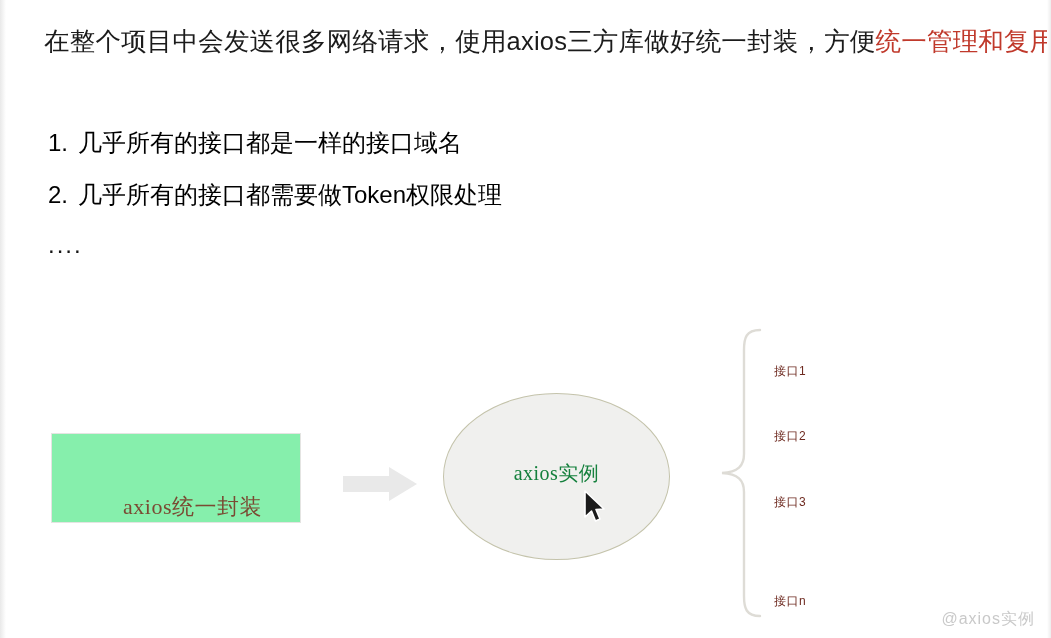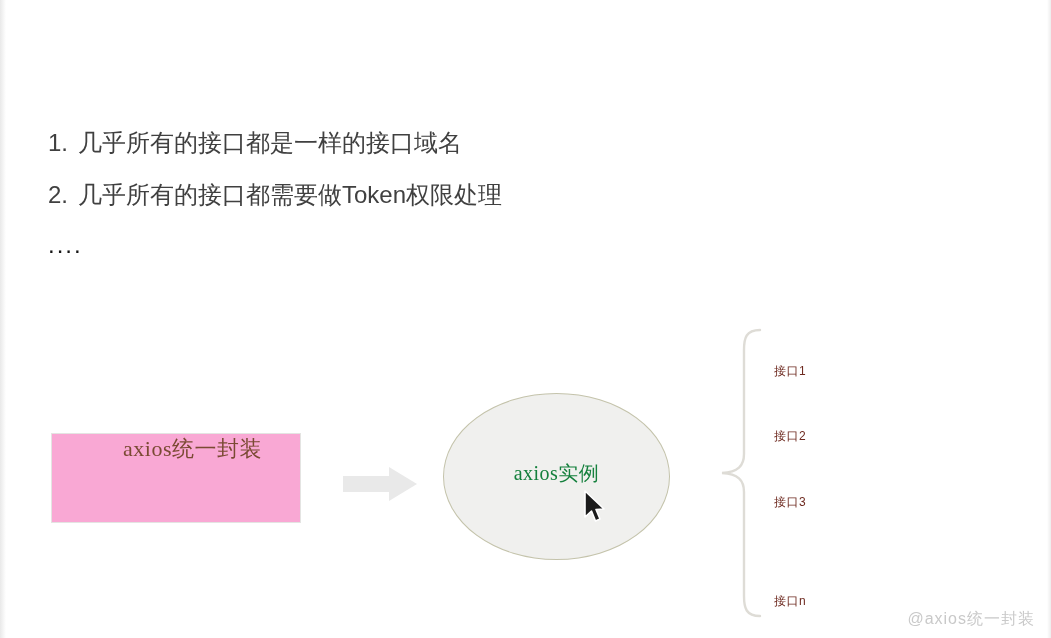--- a/index.html
+++ b/index.html
@@ -52,21 +52,21 @@
 
   .bullets {
     position: absolute;
     left: 48px;
     top: 128px;
     width: 700px;
   }
   .bullet {
     font-size: 24px;
     line-height: 30px;
-    color: #404040;
+    color: #000000;
     margin-bottom: 22px;
     white-space: nowrap;
   }
   .bullet .num {
     display: inline-block;
     min-width: 30px;
   }
   .ellipsis {
     font-size: 24px;
     line-height: 26px;
@@ -75,24 +75,24 @@
     margin-top: 4px;
   }
 
   
   .wrap-box {
     position: absolute;
     left: 51px;
     top: 433px;
     width: 250px;
     height: 90px;
-    background: #f9a8d4;
+    background: #86efac;
     border: 1px solid #e4e4e2;
     display: flex;
-    align-items: flex-start;
+    align-items: flex-end;
     justify-content: center;
     box-sizing: border-box;
     padding-left: 33px;
   }
   .wrap-box-label {
     font-size: 22px;
     color: #7a4a33;
     font-family: "Liberation Serif", "DejaVu Serif", serif;
     letter-spacing: 0.5px;
   }
@@ -159,20 +159,23 @@
     font-size: 16px;
     color: #c9c9c9;
     letter-spacing: 1px;
   }
 </style>
 </head>
 <body>
 
 <div id="page">
 
+  <div class="headline">
+    <span>在整个项目中会发送很多网络请求，使用axios三方库做好统一封装，方便</span><span class="accent">统一管理和复用</span>
+  </div>
 
   <div class="bullets">
     <div class="bullet">
       <span class="num">1.</span><span>几乎所有的接口都是一样的接口域名</span>
     </div>
     <div class="bullet">
       <span class="num">2.</span><span>几乎所有的接口都需要做Token权限处理</span>
     </div>
     <div class="ellipsis">....</div>
   </div>
@@ -201,15 +204,15 @@
   <div class="iface" style="left:774px; top:428px;">接口2</div>
   <div class="iface" style="left:774px; top:494px;">接口3</div>
   <div class="iface" style="left:774px; top:593px;">接口n</div>
 
   <div class="cursor">
     <svg width="26" height="34" viewBox="0 0 26 34" xmlns="http://www.w3.org/2000/svg">
       <path d="M2 1 L2 27 L8.5 21 L12.5 31 L17 29 L13 19.5 L21 19 Z" fill="#1b1b1b" stroke="#ffffff" stroke-width="1.6" stroke-linejoin="round"></path>
     </svg>
   </div>
 
-  <div class="watermark">@axios统一封装</div>
+  <div class="watermark">@axios实例</div>
 
 </div>
 
 </body></html>

